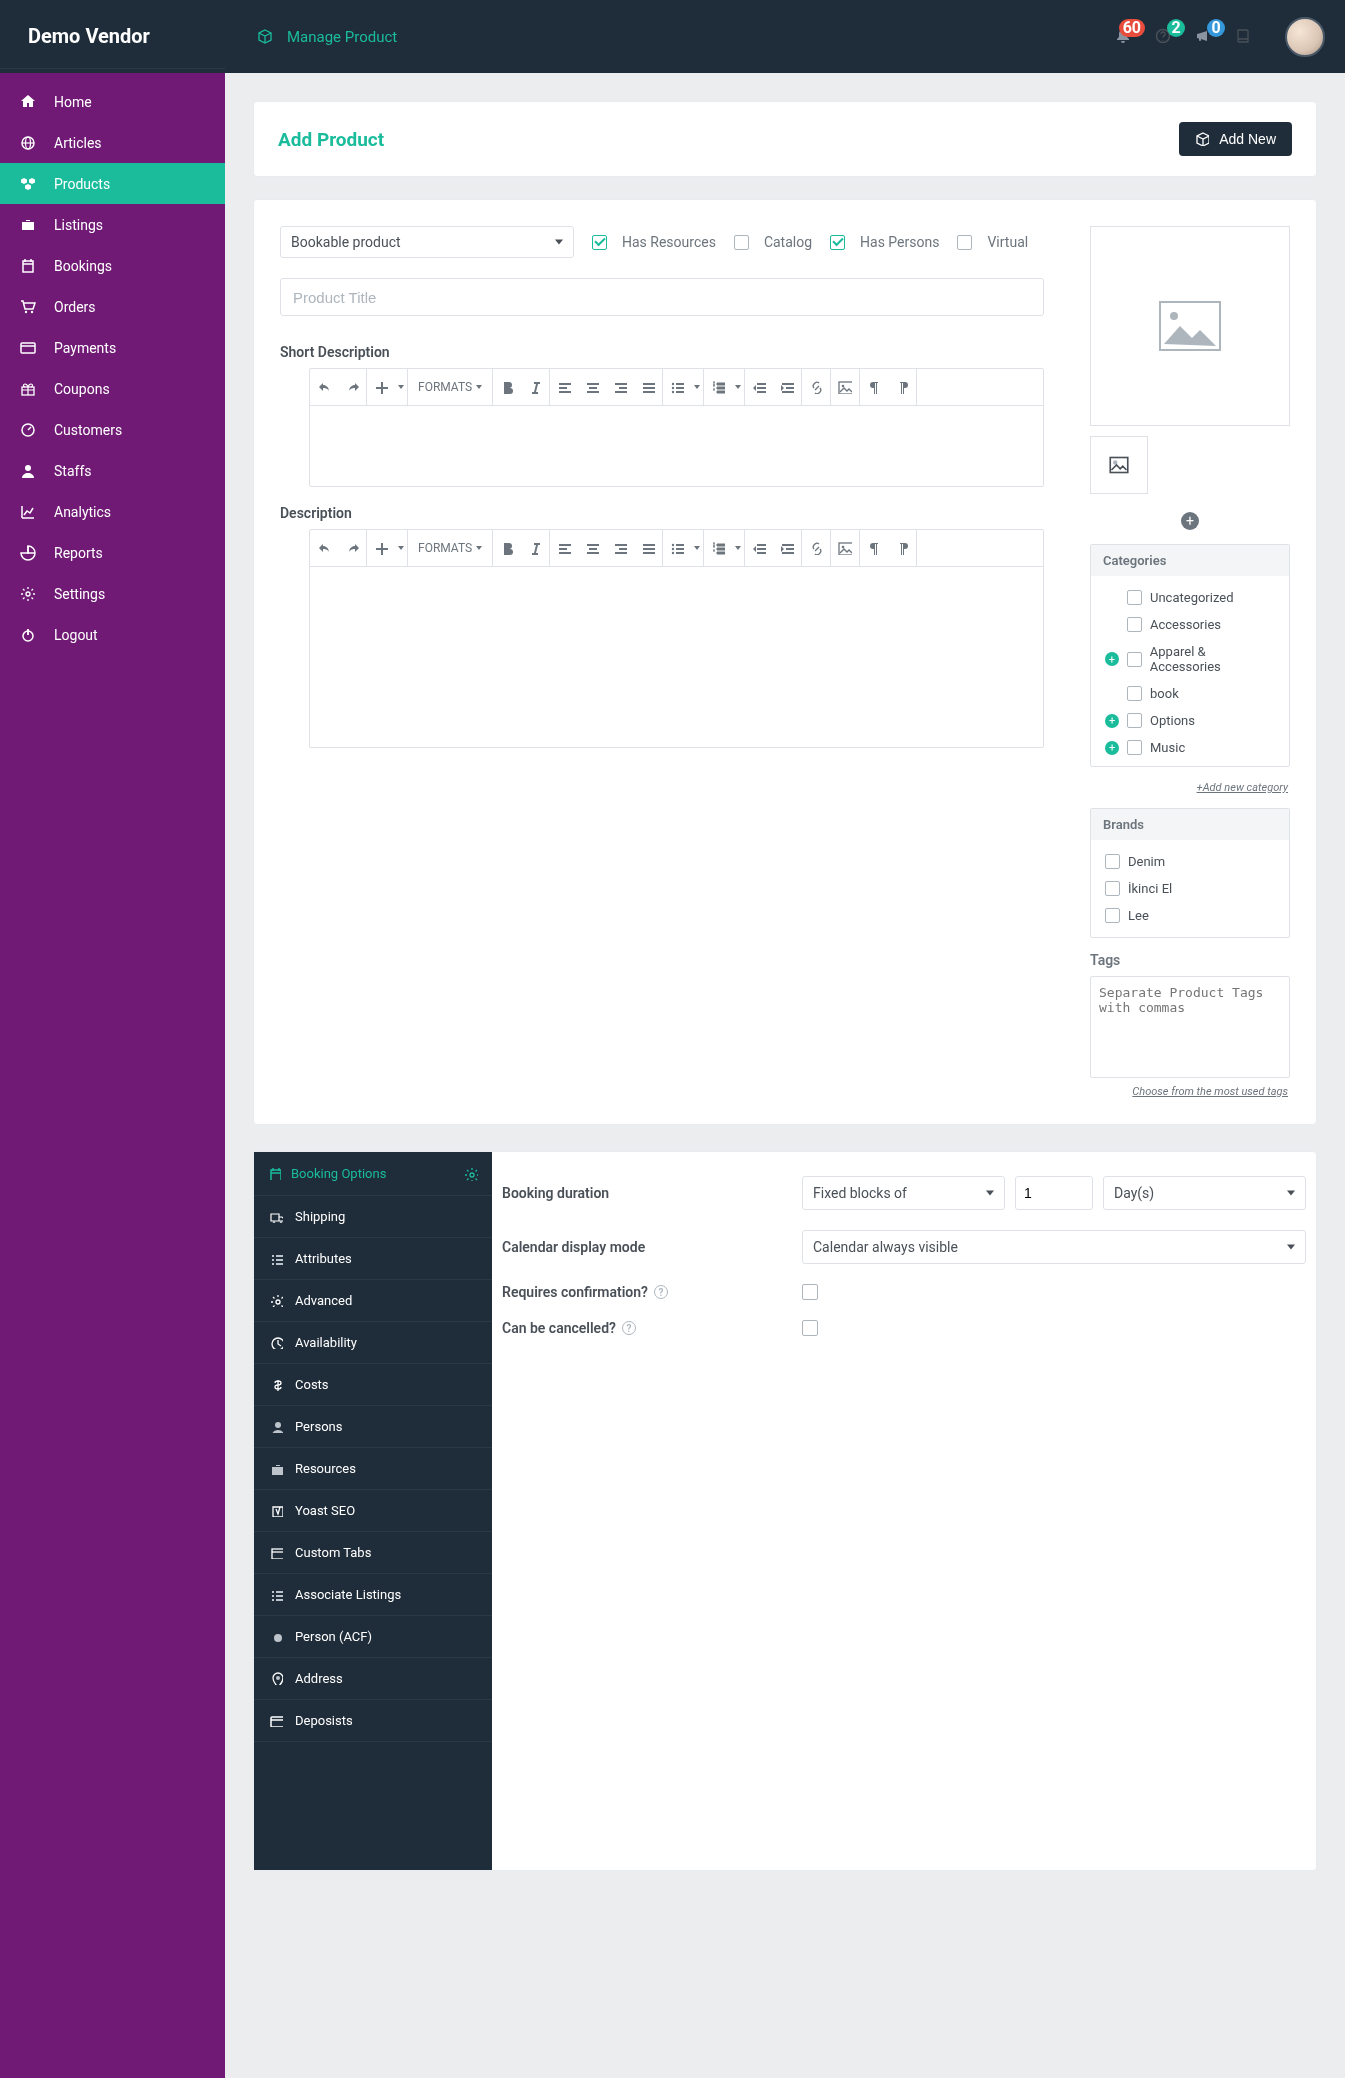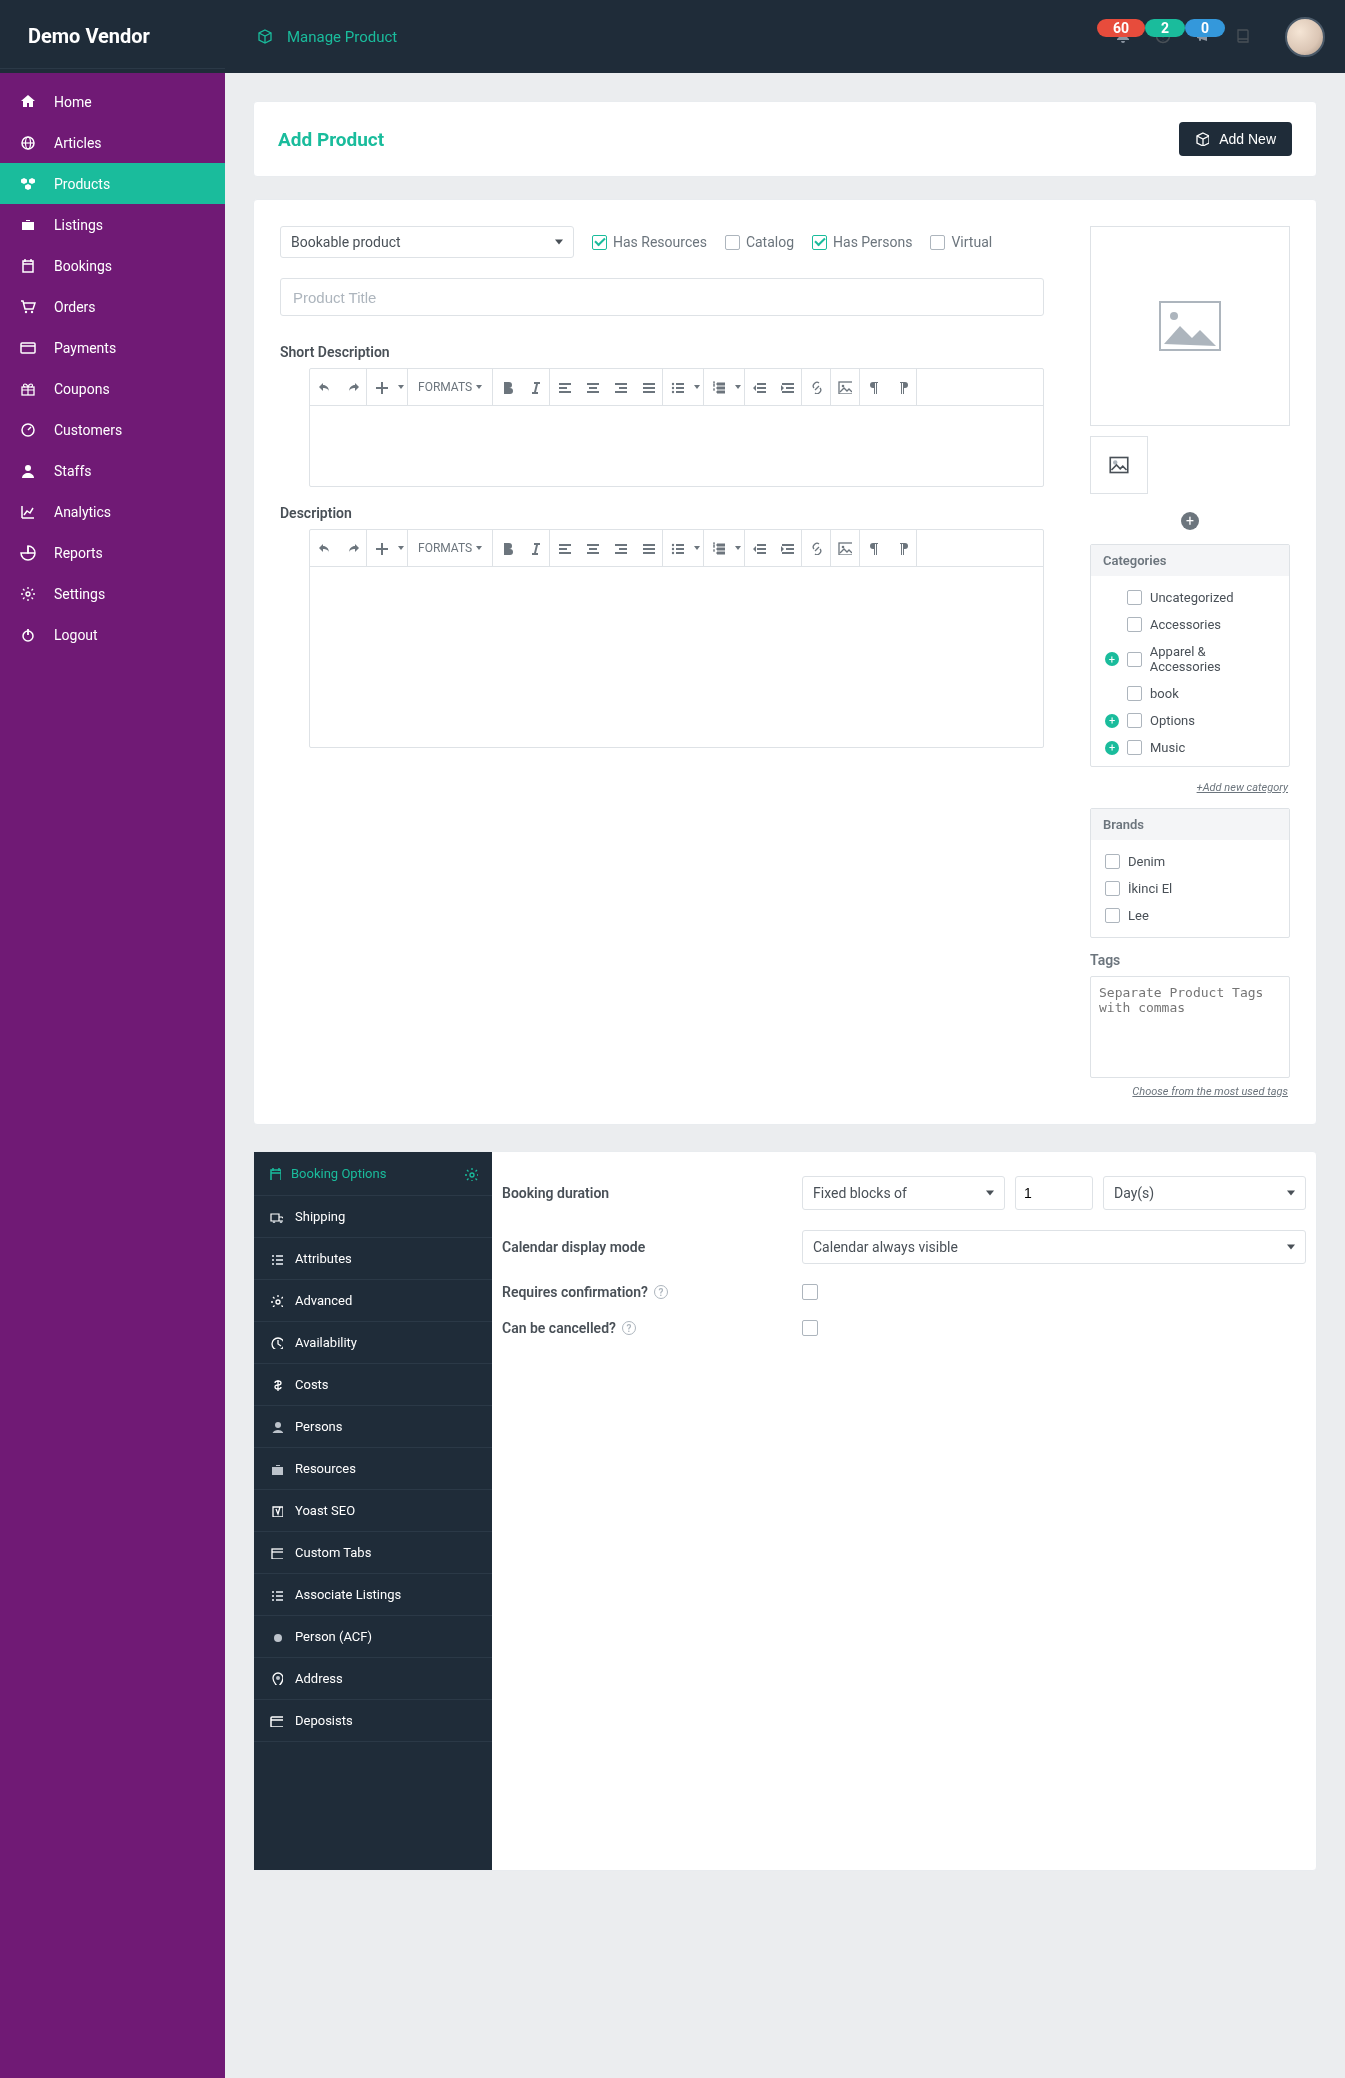--- a/index.html
+++ b/index.html
@@ -6,21 +6,21 @@
   body { font-family: -apple-system, BlinkMacSystemFont, "Segoe UI", Roboto, sans-serif; font-size: 13px; color: #495057; background: #ebedef; }
   
   
   .topbar { height: 73px; background: #1f2c39; display: flex; align-items: center; padding: 0 20px 0 0; }
   .topbar-brand { width: 225px; height: 65px; display: flex; align-items: center; padding-left: 28px; font-size: 20px; font-weight: 700; color: #fff; border-bottom: 1px solid #2b3947; }
   .topbar-crumb { display: flex; align-items: center; gap: 14px; color: #1abc9c; font-size: 15px; margin-left: 32px; }
   .topbar-crumb svg { width: 16px; height: 16px; fill: #8b95a1; }
   .topbar-spacer { flex: 1; }
   .topbar-icons { display: flex; align-items: center; gap: 22px; }
   .topbar-ic { position: relative; width: 18px; height: 18px; fill: #8b95a1; cursor: pointer; }
-  .badge { position: absolute; top: -9px; right: -12px; min-width: 18px; height: 18px; border-radius: 9px; font-size: 14px; font-weight: 700; color: #fff; display: flex; align-items: center; justify-content: center; padding: 0 16px; }
+  .badge { position: absolute; top: -9px; right: -12px; min-width: 18px; height: 18px; border-radius: 9px; font-size: 16px; font-weight: 700; color: #fff; display: flex; align-items: center; justify-content: center; padding: 0 4px; }
   .badge-red { background: #e74c3c; }
   .badge-green { background: #1abc9c; }
   .badge-blue { background: #3498db; }
   .avatar { width: 40px; height: 40px; border-radius: 50%; background: radial-gradient(circle at 35% 35%, #f5e5d5 0%, #dbc6b5 60%, #a3907f 100%); border: 2px solid #4a5968; margin-left: 10px; cursor: pointer; }
 
   
   .layout { display: flex; }
   .sidebar { width: 225px; background: #701a75; min-height: calc(100vh - 65px); padding-top: 8px; }
   .nav-item { display: flex; align-items: center; gap: 18px; height: 41px; padding: 0 20px; color: #fff; font-size: 14px; cursor: pointer; }
   .nav-item.active { background: #1abc9c; }
@@ -34,21 +34,21 @@
   .btn-addnew svg { width: 14px; height: 14px; fill: #fff; }
 
   .panel { background: #fff; border: 1px solid #e9ecef; border-radius: 4px; padding: 26px; display: flex; gap: 46px; margin-bottom: 26px; }
   .panel-left { flex: 1; }
   .panel-right { width: 200px; }
 
   .row-type { display: flex; align-items: center; gap: 18px; margin-bottom: 20px; flex-wrap: wrap; }
   .select-type { width: 294px; height: 32px; }
   .select-box { position: relative; border: 1px solid #dee2e6; border-radius: 3px; background: #fff; height: 32px; display: flex; align-items: center; padding: 0 28px 0 10px; font-size: 14px; cursor: pointer; }
   .select-box .caret { position: absolute; right: 10px; top: 50%; transform: translateY(-50%); width: 0; height: 0; border-left: 4px solid transparent; border-right: 4px solid transparent; border-top: 5px solid #495057; }
-  .chk-inline { display: flex; align-items: center; gap: 6px; font-size: 14px; color: #6c757d; cursor: pointer; }
+  .chk-inline { display: flex; align-items: center; gap: 15px; font-size: 14px; color: #6c757d; cursor: pointer; }
   .chkbox { width: 15px; height: 15px; border: 1px solid #adb5bd; border-radius: 2px; display: flex; align-items: center; justify-content: center; }
   .chkbox.on { border-color: #1abc9c; }
   .chkbox.on::after { content: ""; width: 4px; height: 8px; border: solid #1abc9c; border-width: 0 2px 2px 0; transform: rotate(45deg) translate(-1px,-1px); }
 
   .input-title { width: 100%; height: 38px; border: 1px solid #dee2e6; border-radius: 3px; padding: 0 12px; font-size: 15px; color: #495057; margin-bottom: 28px; }
   .input-title::placeholder { color: #adb5bd; }
 
   .label-small { font-size: 14px; font-weight: 600; color: #495057; margin-bottom: 8px; }
 
   .editor { border: 1px solid #dee2e6; border-radius: 2px; margin-bottom: 18px; margin-left: 29px; }

